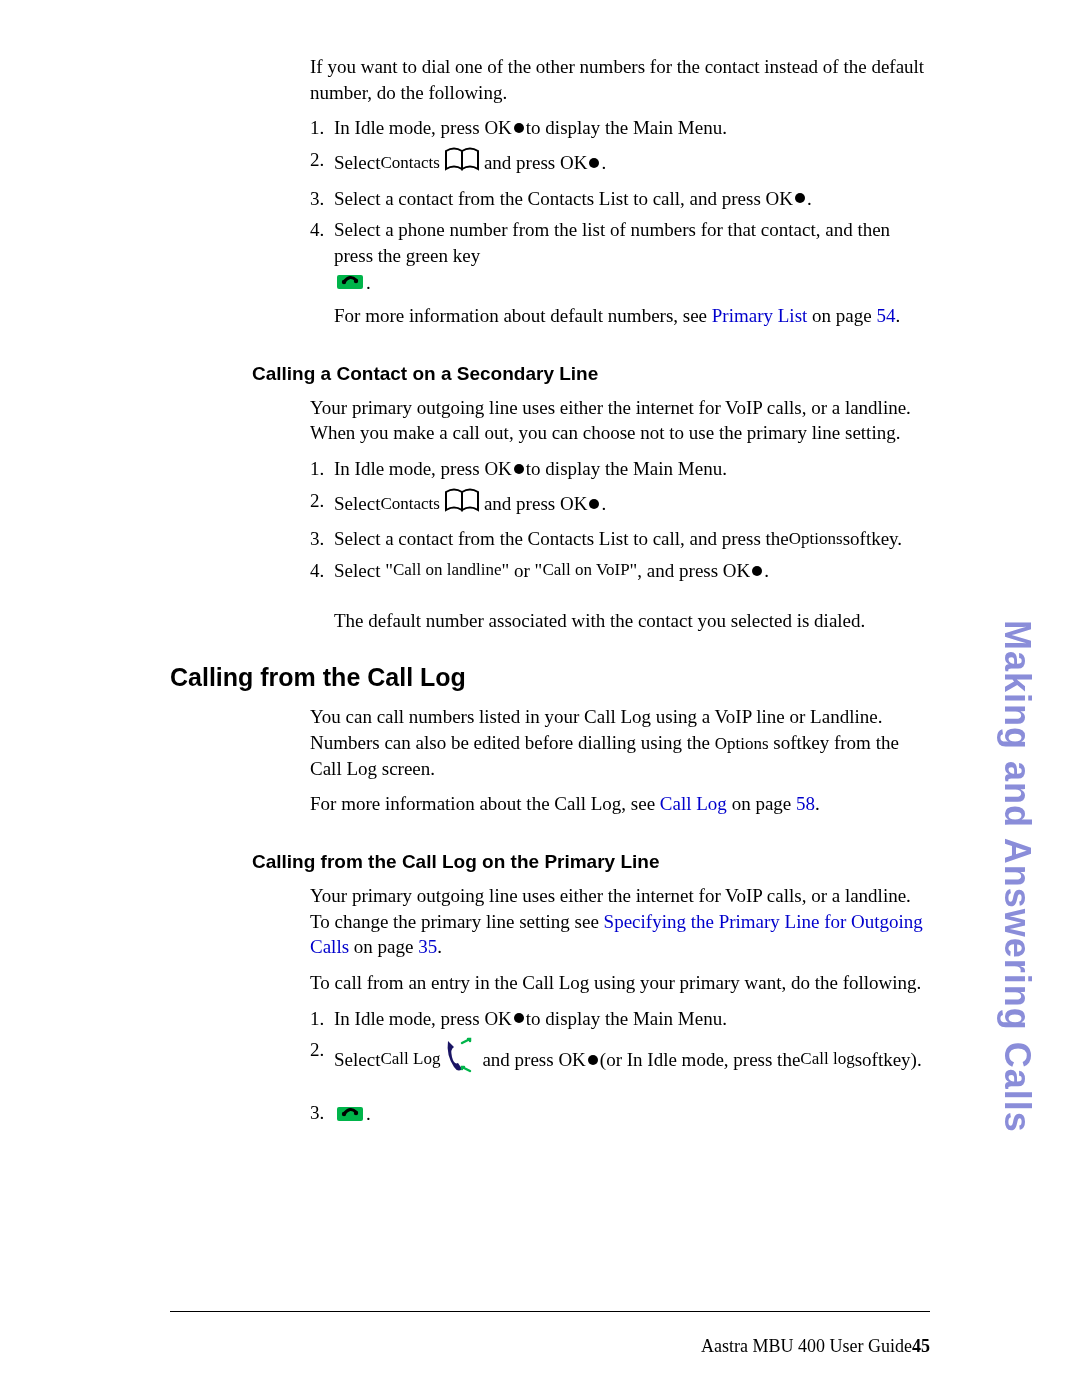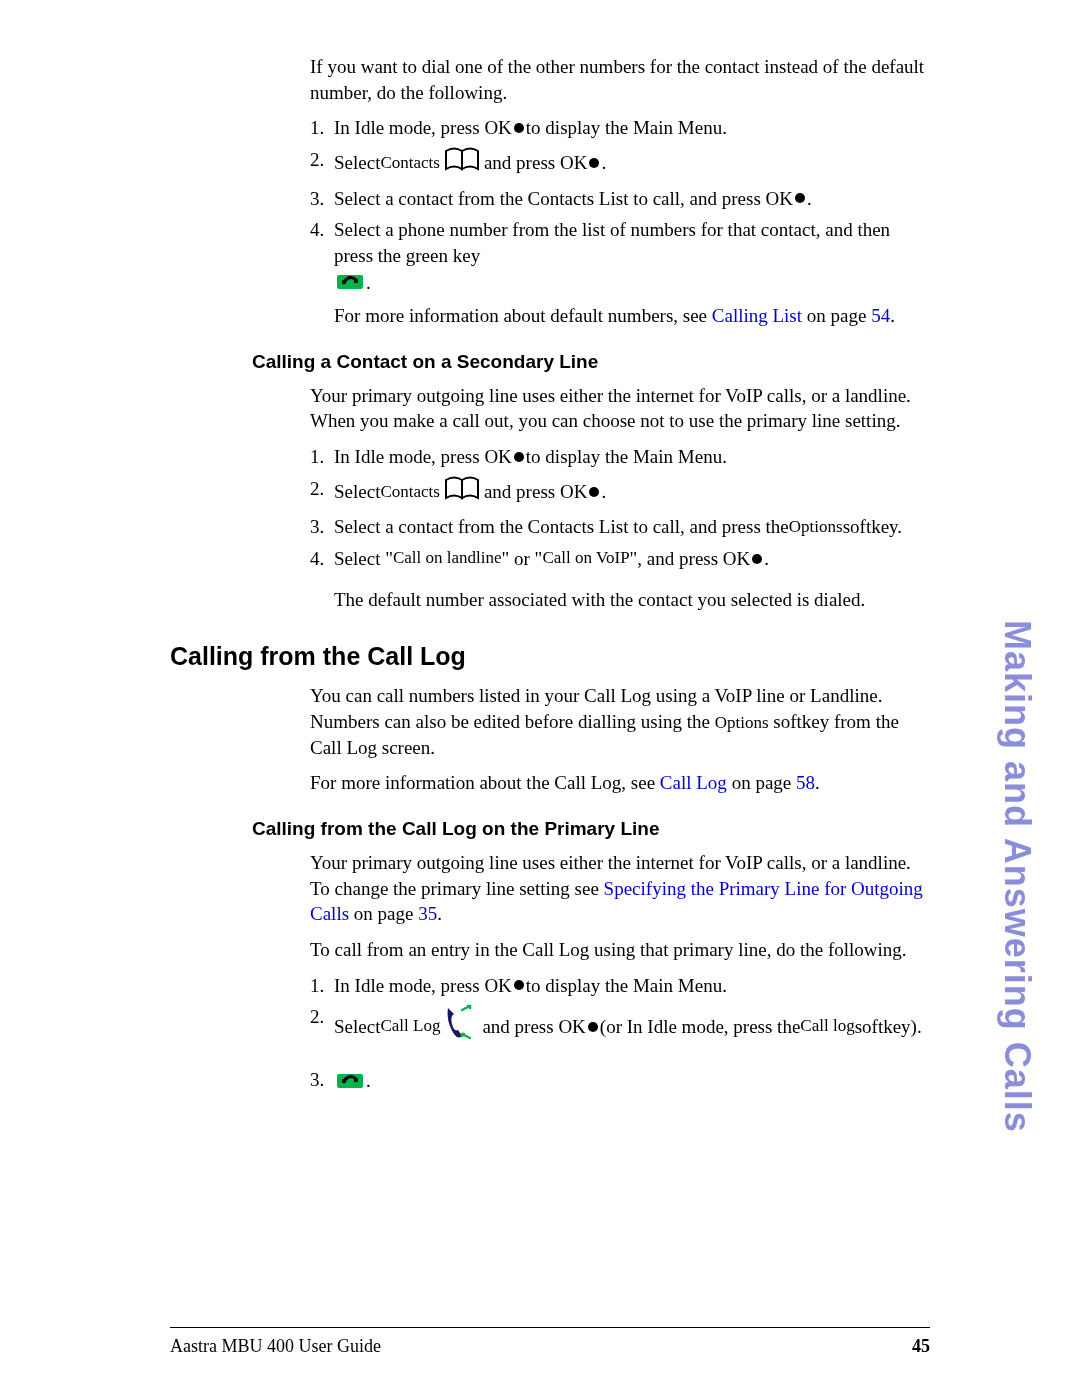--- a/index.html
+++ b/index.html
@@ -58,21 +58,21 @@
     font-size: 25px;
     font-weight: bold;
     margin-top: 30px;
     margin-bottom: 12px;
   }
   .h3 {
     margin-left: 82px;
     font-family: Arial, Helvetica, sans-serif;
     font-size: 19px;
     font-weight: bold;
-    margin-top: 22px;
+    margin-top: 34px;
     margin-bottom: 10px;
   }
   .link {
     color: #0000cc;
   }
   .mono {
     font-family: Liberation Serif, serif;
     font-size: 17px;
   }
   .dot {
@@ -102,23 +102,23 @@
   .indent-under {
     margin-left: 24px;
     margin-top: 6px;
   }
   .footer {
     position: absolute;
     bottom: 40px;
     left: 170px;
     right: 150px;
     border-top: 1px solid #000;
-    padding-top: 8px;
+    padding-top: 24px;
     display: flex;
-    justify-content: space-between;
+    justify-content: flex-end;
     font-size: 18px;
   }
   .footer .page-num {
     font-weight: bold;
   }
 </style>
 </head>
 <body>
 
 <div class="page">
@@ -170,21 +170,21 @@
             <svg width="28" height="22" viewBox="0 0 28 22">
                 <rect x="1" y="7" width="26" height="14" rx="2" fill="#00b44a"></rect>
                 <path d="M8 14 Q14 6 20 12" stroke="#000" stroke-width="3" fill="none" stroke-linecap="round"></path>
                 <circle cx="8" cy="14" r="2.2" fill="#000"></circle>
                 <circle cx="20" cy="13" r="2.2" fill="#000"></circle>
               </svg>
           </span>
             <span>.</span>
         </div>
         <div class="indent-under" style="margin-left:0;">
-          <span>For more information about default numbers, see </span><span class="link">Calling List</span><span> on page </span><span class="link">54</span><span>.</span>
+          <span>For more information about default numbers, see </span><span class="link">Primary List</span><span> on page </span><span class="link">54</span><span>.</span>
         </div>
       </div>
     </div>
   </div>
 
   <div class="h3">Calling a Contact on a Secondary Line</div>
 
   <div class="content">
     <p>Your primary outgoing line uses either the internet for VoIP calls, or a landline. When you make a call out, you can choose not to use the primary line setting.</p>
 
@@ -227,21 +227,21 @@
       <div class="step-body">
         <div class="step-img-line">
           <span>Select "</span>
             <span class="mono">Call on landline</span>
             <span>" or "</span>
             <span class="mono">Call on VoIP</span>
             <span>", and press OK </span>
             <span class="dot"></span>
             <span>.</span>
         </div>
-        <div style="margin-top:15px;">
+        <div style="margin-top:24px;">
           <span>The default number associated with the contact you selected is dialed.</span>
         </div>
       </div>
     </div>
   </div>
 
   <div class="h2">Calling from the Call Log</div>
 
   <div class="content">
     <p>
@@ -251,21 +251,21 @@
       <span>For more information about the Call Log, see </span><span class="link">Call Log</span><span> on page </span><span class="link">58</span><span>.</span>
     </p>
   </div>
 
   <div class="h3">Calling from the Call Log on the Primary Line</div>
 
   <div class="content">
     <p>
       <span>Your primary outgoing line uses either the internet for VoIP calls, or a landline. To change the primary line setting see </span><span class="link">Specifying the Primary Line for Outgoing Calls</span><span> on page </span><span class="link">35</span><span>.</span>
     </p>
-    <p>To call from an entry in the Call Log using that primary line, do the following.</p>
+    <p>To call from an entry in the Call Log using your primary want, do the following.</p>
 
     <div class="step">
       <div class="step-num">1.</div>
       <div class="step-body step-img-line">
         <span>In Idle mode, press OK </span>
           <span class="dot"></span>
           <span> to display the Main Menu.</span>
       </div>
     </div>
 

